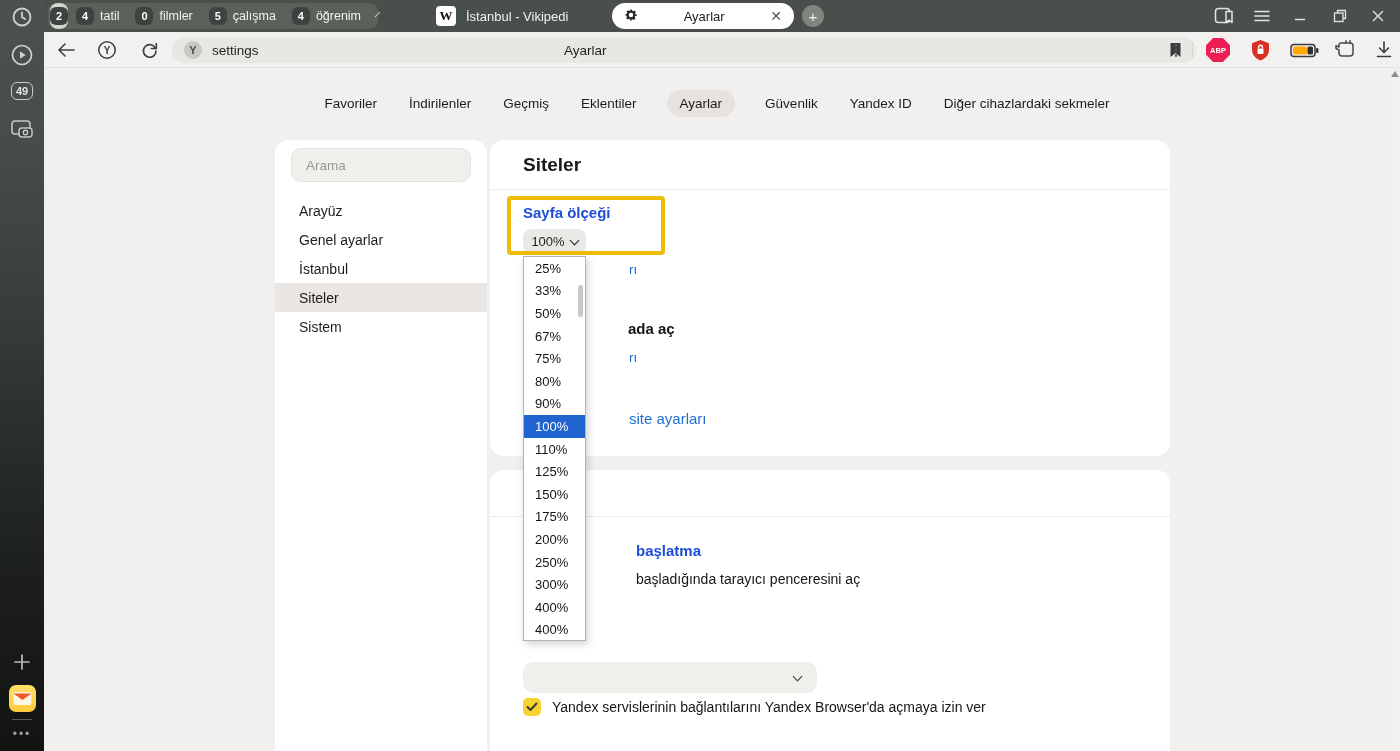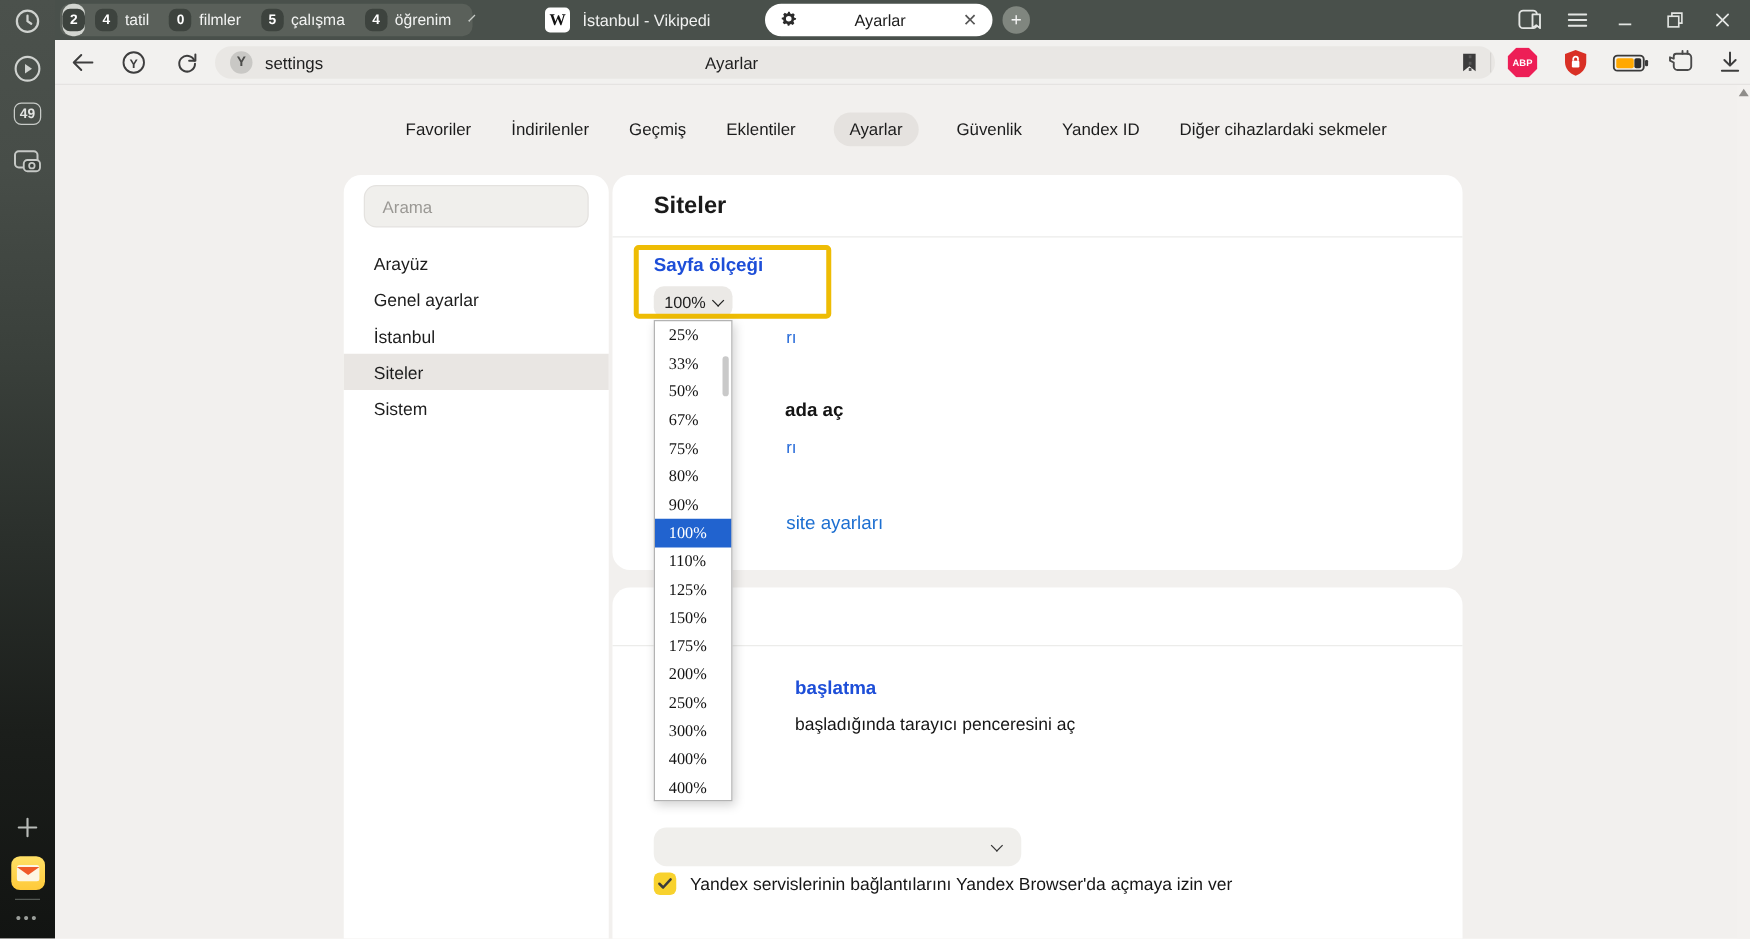--- a/index.html
+++ b/index.html
@@ -61,21 +61,21 @@
   .card-divider { position:absolute; left:0; width:680px; height:1px; background:#ececea; }
   .setting-label { position:absolute; font-size:15px; font-weight:700; color:#1d4ed8; }
   .scale-btn { position:absolute; left:33px; top:89px; width:63px; height:25px; background:#ebe9e6; border-radius:8px; display:flex; align-items:center; justify-content:center; gap:6px; font-size:13px; color:#1e1e1e; }
   .frag-link { position:absolute; color:#2368d8; font-size:13.5px; }
   .frag-bold { position:absolute; color:#141414; font-size:15px; font-weight:700; }
   .frag-link-bold { position:absolute; color:#1d6fd1; font-size:15px; font-weight:400; }
 
   .annotation { position:absolute; left:463px; top:128px; width:158px; height:59px; border:4px solid #eebc04; border-radius:4px; z-index:40; pointer-events:none; }
 
   .dropdown { position:absolute; left:479px; top:188px; width:63px; height:385px; background:#fff; border:1px solid #b3b3b3; box-shadow:2px 3px 8px rgba(0,0,0,.18); z-index:50; }
-  .dd-item { height:22.6px; display:flex; align-items:center; padding-left:11px; font-size:13px; color:#141414; cursor:default;font-family:Liberation Serif, serif; }
+  .dd-item { height:22.6px; display:flex; align-items:center; padding-left:11px; font-size:13px; color:#141414; cursor:default; }
   .dd-item.selected { background:#2163cf; color:#fff; }
   .dd-thumb { position:absolute; right:2px; top:28px; width:5px; height:32px; background:#c9c9c9; border-radius:3px; }
 
   .select-ctl { position:absolute; left:33px; top:192px; width:294px; height:31px; background:#f0efec; border-radius:10px; }
   .select-ctl .chev { position:absolute; right:16px; top:11px; color:#333; }
 
   .chk-row { position:absolute; display:flex; align-items:center; gap:11px; font-size:14px; color:#161616; }
   .chk { width:18px; height:18px; background:#f8d22e; border-radius:5px; flex:0 0 18px; display:flex; align-items:center; justify-content:center; }
 
   .scrollbar { position:absolute; right:0; top:0; width:10px; height:683px; background:#f3f1ef; display:flex; justify-content:center; }

